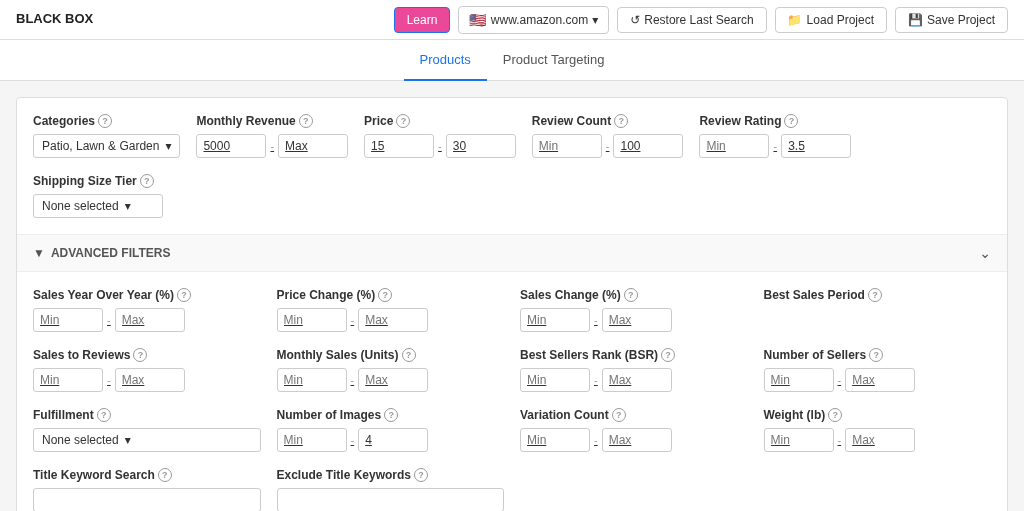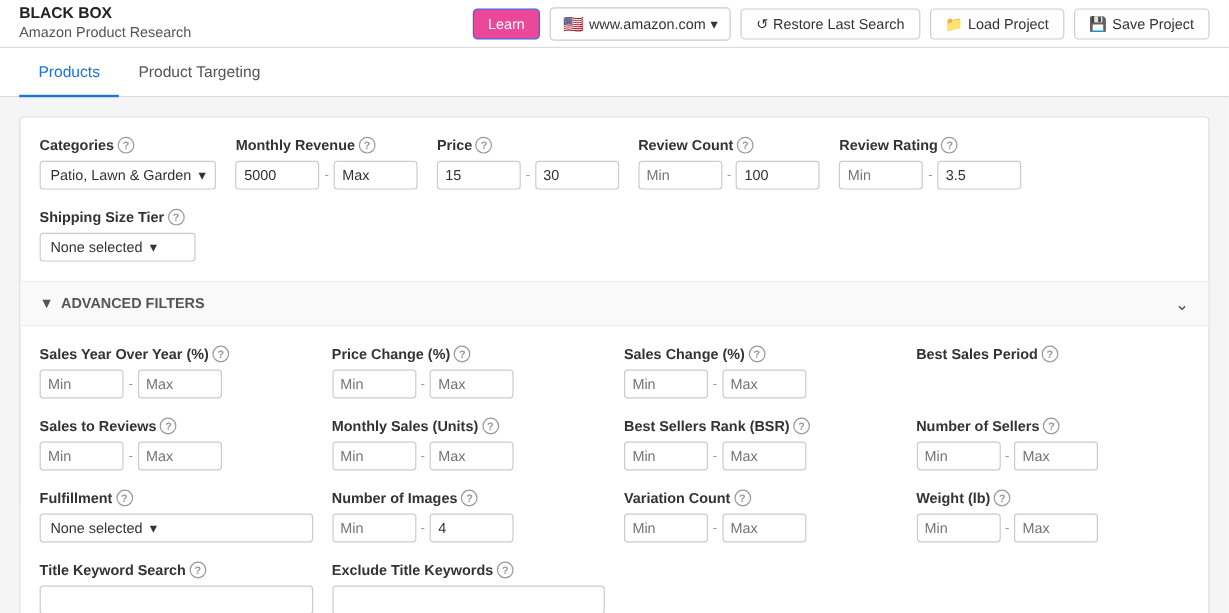--- a/index.html
+++ b/index.html
@@ -33,20 +33,21 @@
       background: #fff; cursor: pointer; font-size: 12px;
     }
 
     
     .tabs-bar {
       background: #fff;
       border-bottom: 1px solid #ddd;
       padding: 0 16px;
       display: flex;
       gap: 0;
+      justify-content: center;
     }
     .tab {
       padding: 12px 16px;
       cursor: pointer;
       font-size: 13px;
       color: #555;
       border-bottom: 2px solid transparent;
       margin-bottom: -1px;
     }
     .tab.active {
@@ -77,21 +78,21 @@
     .filter-group { display: flex; flex-direction: column; gap: 6px; min-width: 120px; }
     .filter-label {
       font-size: 12px; font-weight: 600; color: #333;
       display: flex; align-items: center; gap: 3px;
     }
     .help-icon {
       display: inline-flex; align-items: center; justify-content: center;
       width: 14px; height: 14px; border-radius: 50%; border: 1px solid #999;
       color: #999; font-size: 9px; cursor: pointer;
     }
-    .filter-inputs { display: flex; align-items: center; gap: 4px; }
+    .filter-inputs { display: flex; align-items: center; gap: 4px; text-decoration: underline; }
     .filter-input {
       border: 1px solid #ccc; border-radius: 3px; padding: 4px 6px;
       font-size: 12px; width: 70px; color: #333;
     }
     .filter-sep { color: #999; font-size: 11px; }
 
     .select-dropdown {
       border: 1px solid #ccc; border-radius: 3px; padding: 4px 8px;
       font-size: 12px; background: #fff; cursor: pointer;
       display: inline-flex; align-items: center; gap: 6px;
@@ -126,21 +127,20 @@
     .adv-group { display: flex; flex-direction: column; gap: 6px; }
 
     .flag { font-size: 14px; }
   </style>
 </head>
 <body>
 
 <div class="header">
   <div class="header-brand">
     <div class="brand-name">BLACK BOX</div>
-    <div class="sub-name">Amazon Product Research</div>
   </div>
   <div class="header-actions">
     <button class="btn btn-learn">Learn</button>
     <div class="amazon-dropdown">
       <span class="flag">🇺🇸</span>
       <span>www.amazon.com</span>
       <span>▾</span>
     </div>
     <button class="btn">
       <span>↺</span>

